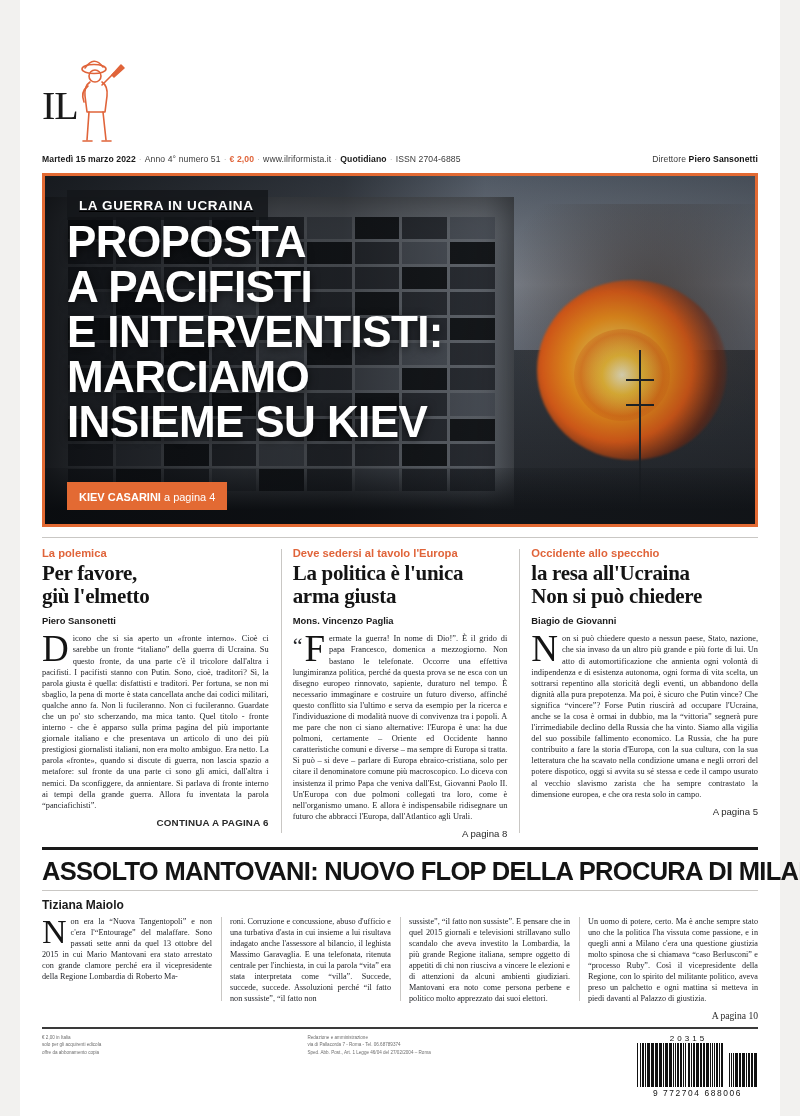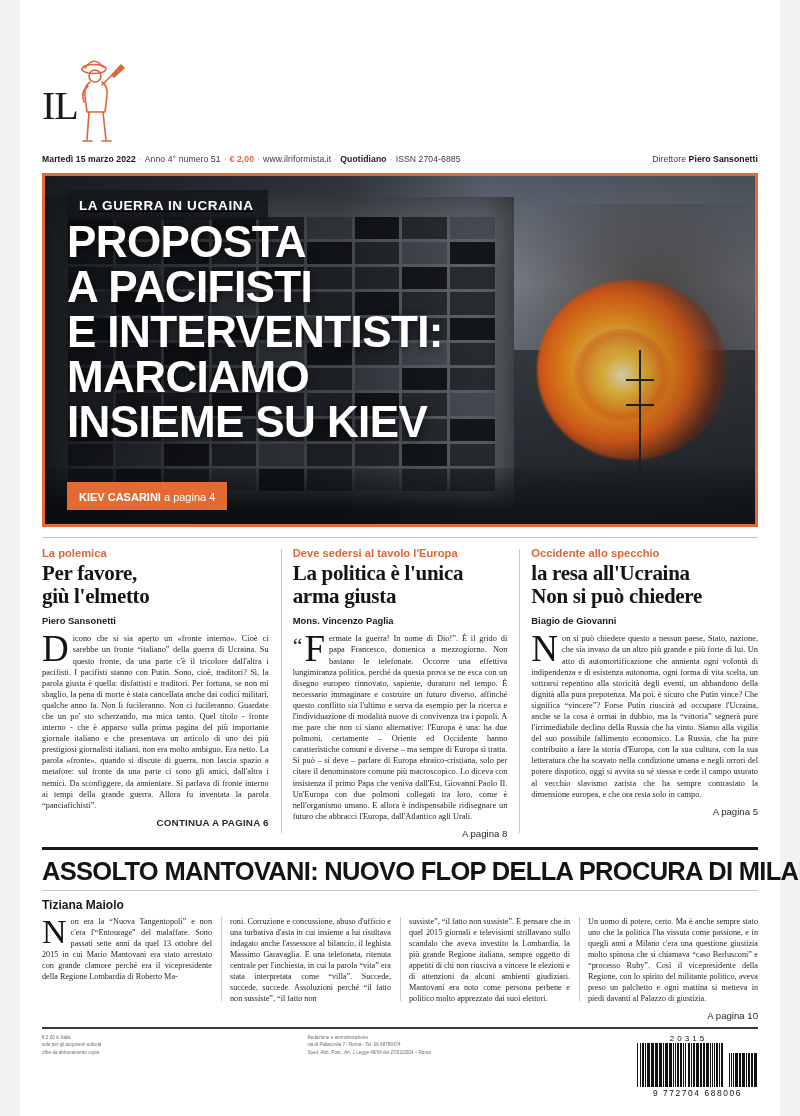--- a/index.html
+++ b/index.html
@@ -158,21 +158,21 @@
   .bcol p {
     margin:0; font-family:"Liberation Serif", serif; font-size:8.2px; line-height:1.34;
     color:#23252a; text-align:justify; hyphens:auto;
   }
   .bcol .dropcap {
     float:left; font-family:"Liberation Serif", serif; font-size:34px; line-height:0.78;
     padding:2px 4px 0 0; color:#141414;
   }
   .band-foot {
     margin:5px 22px 0 22px; text-align:right;
-    font-family:Liberation Sans, sans-serif; font-size:9.6px; color:#2a2a2a;
+    font-family:Liberation Serif, serif; font-size:9.6px; color:#2a2a2a;
   }
 
   
   .foot-rule { margin:6px 22px 0 22px; border-top:2px solid #3a3a3a; }
   .footer { display:flex; justify-content:space-between; margin:5px 22px 0 22px; align-items:flex-start; }
   .foot-legal, .foot-addr {
     font-family:"Liberation Sans", sans-serif; font-size:4.6px; line-height:1.6; color:#6e6e6e;
   }
   .foot-addr { text-align:left; }
   .barcode-wrap { text-align:right; }

